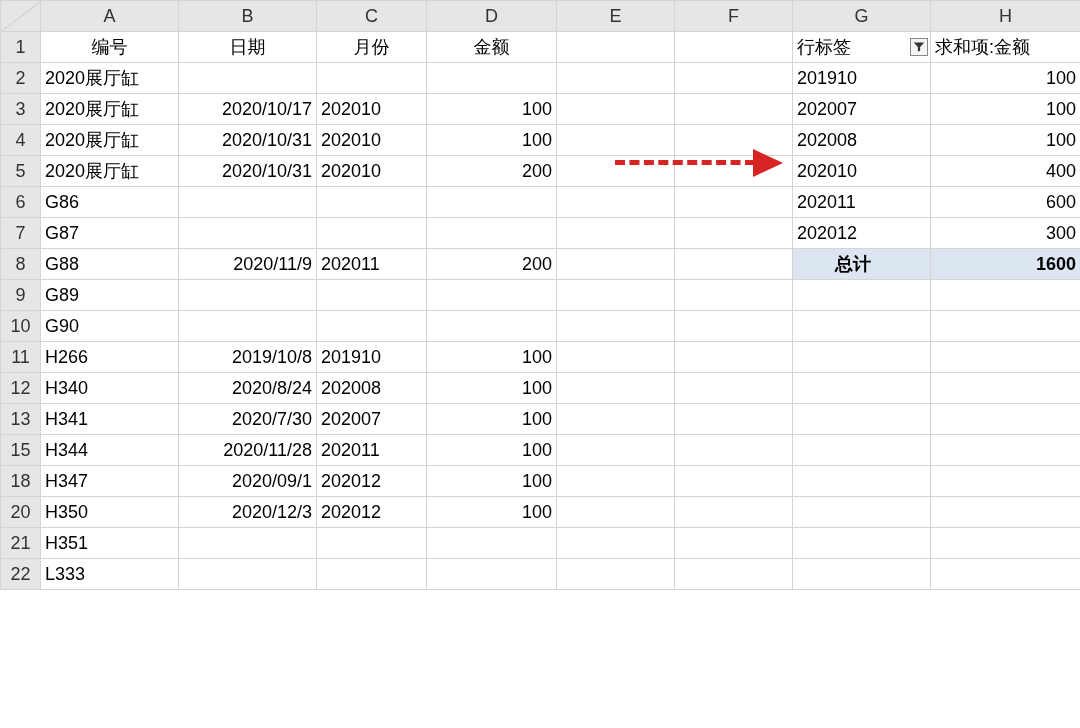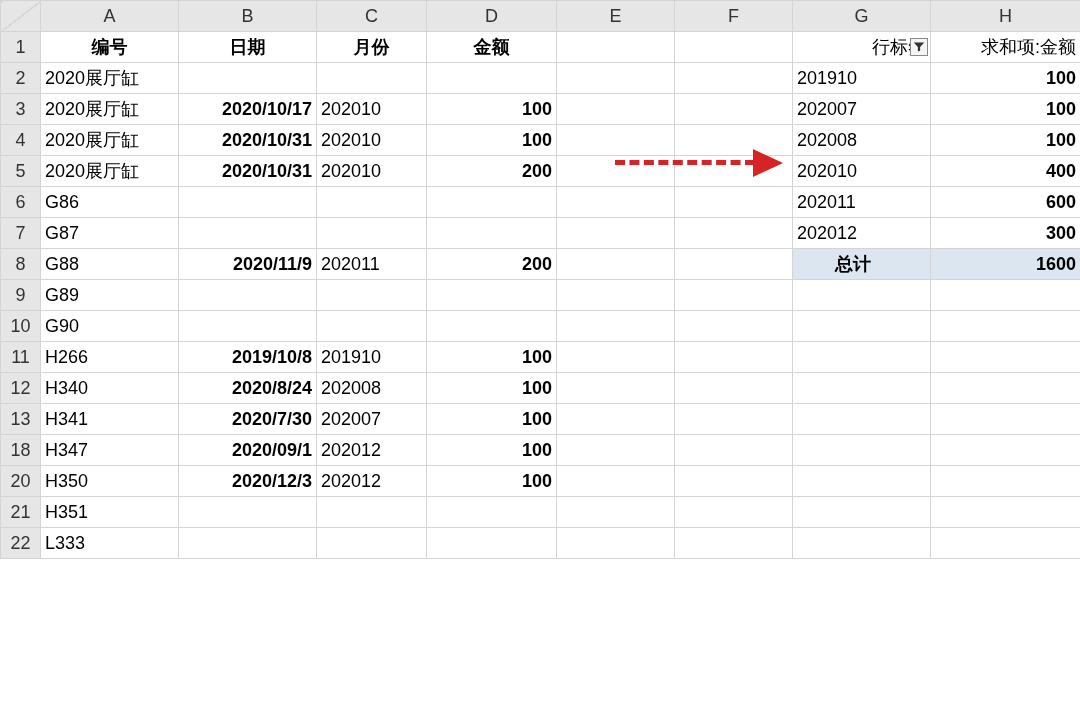--- a/index.html
+++ b/index.html
@@ -44,24 +44,24 @@
     background: linear-gradient(to bottom right, #e6e6e6 0%, #e6e6e6 49%, #b0b0b0 50%, #e6e6e6 51%, #e6e6e6 100%);
   }
   .col-A { width:138px; }
   .col-B { width:138px; }
   .col-C { width:110px; }
   .col-D { width:130px; }
   .col-E { width:118px; }
   .col-F { width:118px; }
   .col-G { width:138px; }
   .col-H { width:150px; }
-  .hdr { text-align:center; font-weight:bold; }
+  .hdr { text-align:center; font-weight:normal; }
   .txt { text-align:left;margin-top:16px; }
-  .num { text-align:right;font-weight:bold; }
-  .pivot-header { background:#fff; text-align:right; font-weight:normal; position:relative;margin-top:28px; }
+  .num { text-align:right; }
+  .pivot-header { background:#fff; text-align:left; font-weight:normal; position:relative;margin-top:28px; }
   .pivot-total { background:#dce6f1; font-weight:bold;padding-left:42px; }
   .filter-btn {
     position:absolute;
     right:2px; top:50%;
     transform:translateY(-50%);
     width:18px; height:18px;
     border:1px solid #888;
     background:#f5f5f5;
     display:flex;
     align-items:center;
@@ -259,20 +259,31 @@
         <td class="txt">H341</td>
         <td class="num">2020/7/30</td>
         <td class="txt">202007</td>
         <td class="num">100</td>
         <td></td>
         <td></td>
         <td></td>
         <td></td>
       </tr>
       <tr>
+        <td class="rowhead">15</td>
+        <td class="txt">H344</td>
+        <td class="num">2020/11/28</td>
+        <td class="txt">202011</td>
+        <td class="num">100</td>
+        <td></td>
+        <td></td>
+        <td></td>
+        <td></td>
+      </tr>
+      <tr>
         <td class="rowhead">18</td>
         <td class="txt">H347</td>
         <td class="num">2020/09/1</td>
         <td class="txt">202012</td>
         <td class="num">100</td>
         <td></td>
         <td></td>
         <td></td>
         <td></td>
       </tr>

